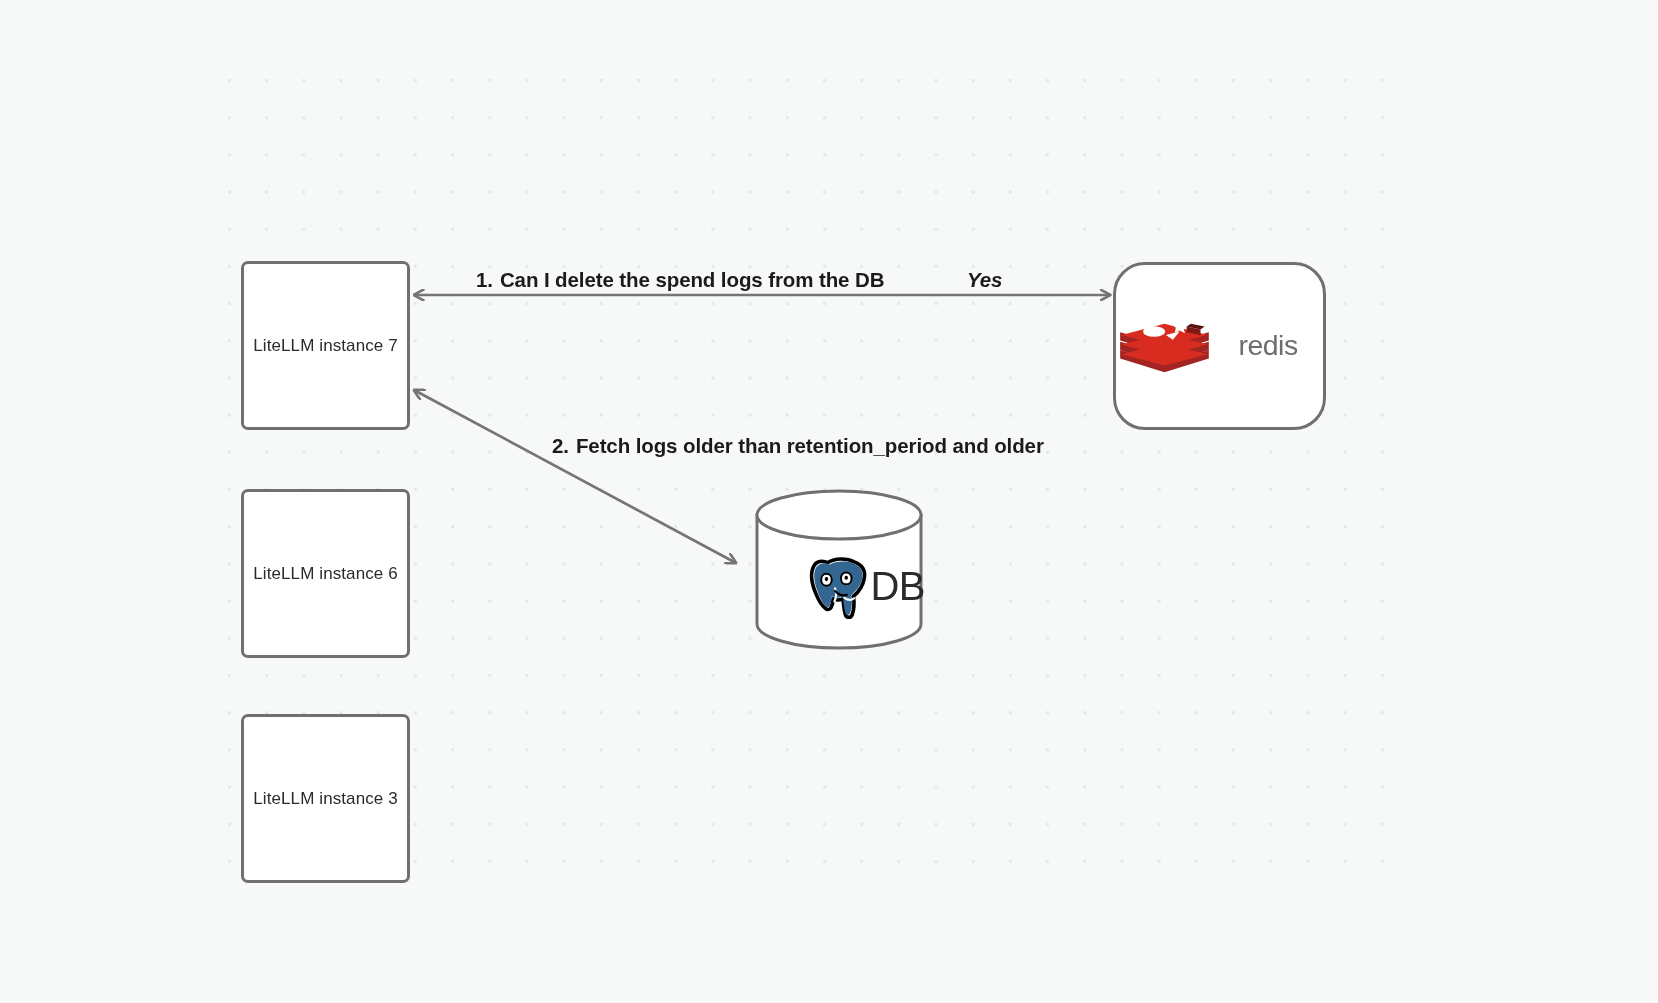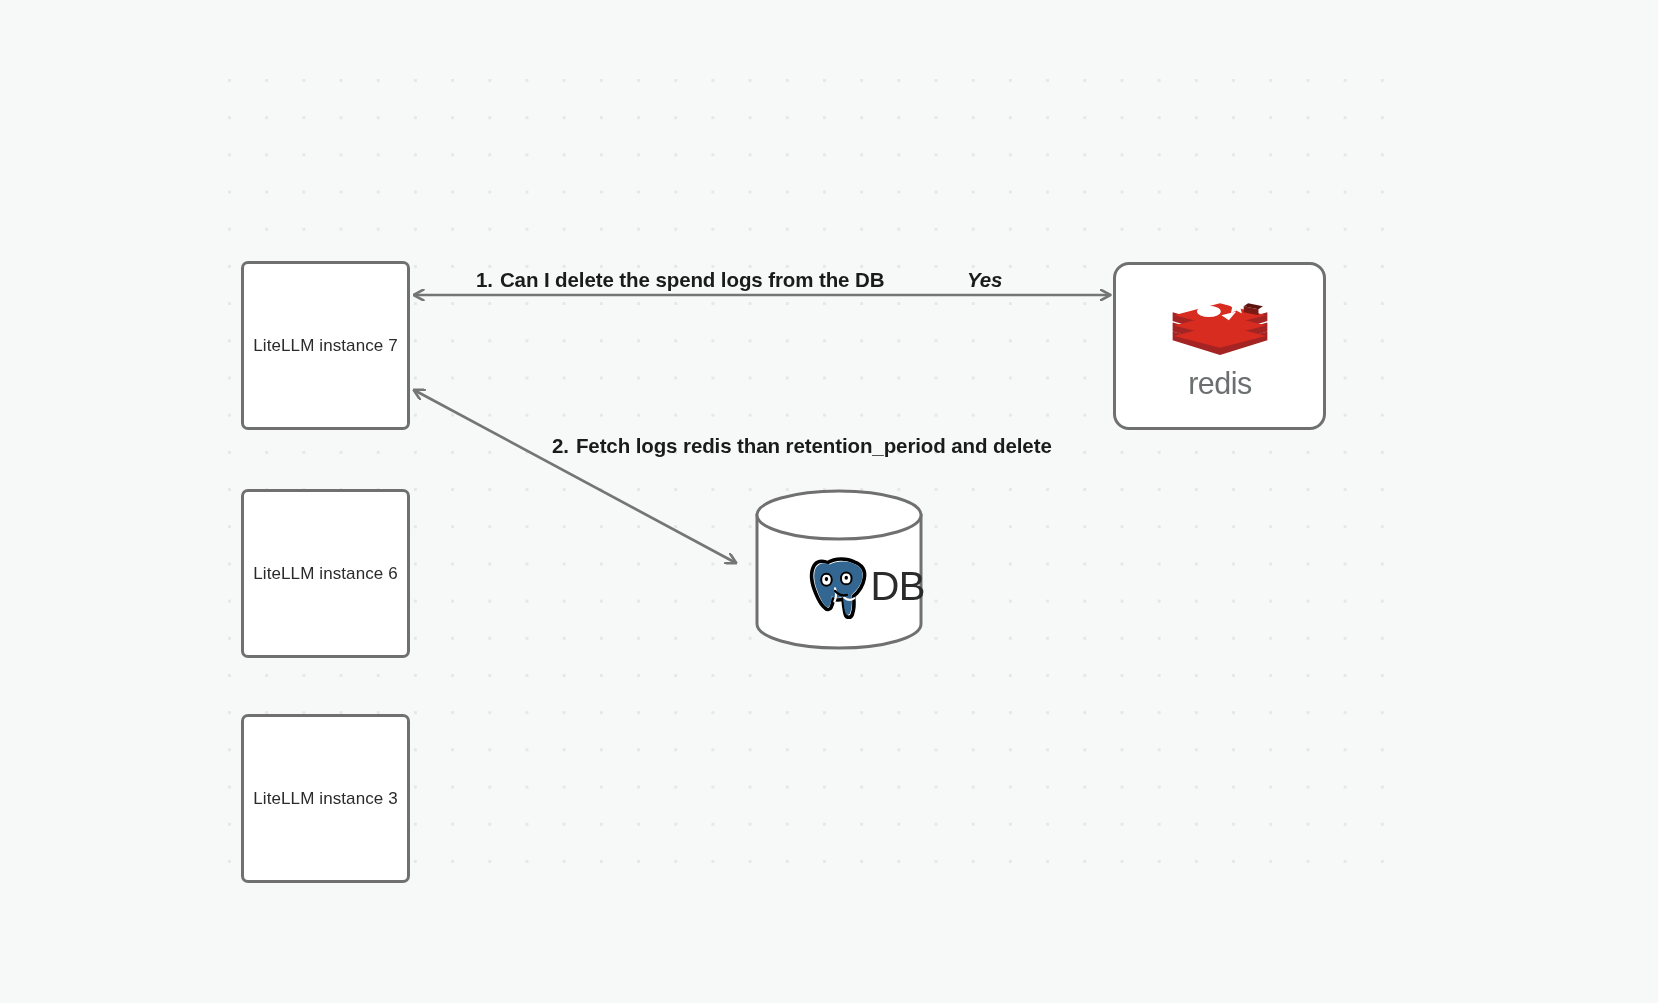--- a/index.html
+++ b/index.html
@@ -57,23 +57,23 @@
   
   #redis-node {
     position: absolute;
     left: 1113px;
     top: 262px;
     width: 213px;
     height: 168px;
     box-sizing: border-box;
     background: #ffffff;
     border: 3px solid #707070;
-    border-radius: 16px;
+    border-radius: 32px;
     display: flex;
-    flex-direction: column;
+    flex-direction: row;
     align-items: center;
     justify-content: center;
   }
   #redis-logo-mark { width: 104px; height: 74px; display:block; margin-bottom: 1px; }
   #redis-wordmark  { width: 118px; height: 38px; display:block; }
 
   
   #db-node {
     position: absolute;
     left: 753px;
@@ -150,21 +150,21 @@
     </g>
   </svg>
 
   <div class="edge-label" id="edge-label-1">
     <span class="step-num">1.</span><span>Can I delete the spend logs from the DB</span>
   </div>
 
   <div class="edge-label" id="edge-label-1b">Yes</div>
 
   <div class="edge-label" id="edge-label-2">
-    <span class="step-num">2.</span><span>Fetch logs redis than retention_period and delete</span>
+    <span class="step-num">2.</span><span>Fetch logs older than retention_period and older</span>
   </div>
 
   <div class="node-box" id="litellm-1">
     <span class="node-label">LiteLLM instance 7</span>
   </div>
 
   <div class="node-box" id="litellm-2">
     <span class="node-label">LiteLLM instance 6</span>
   </div>
 

